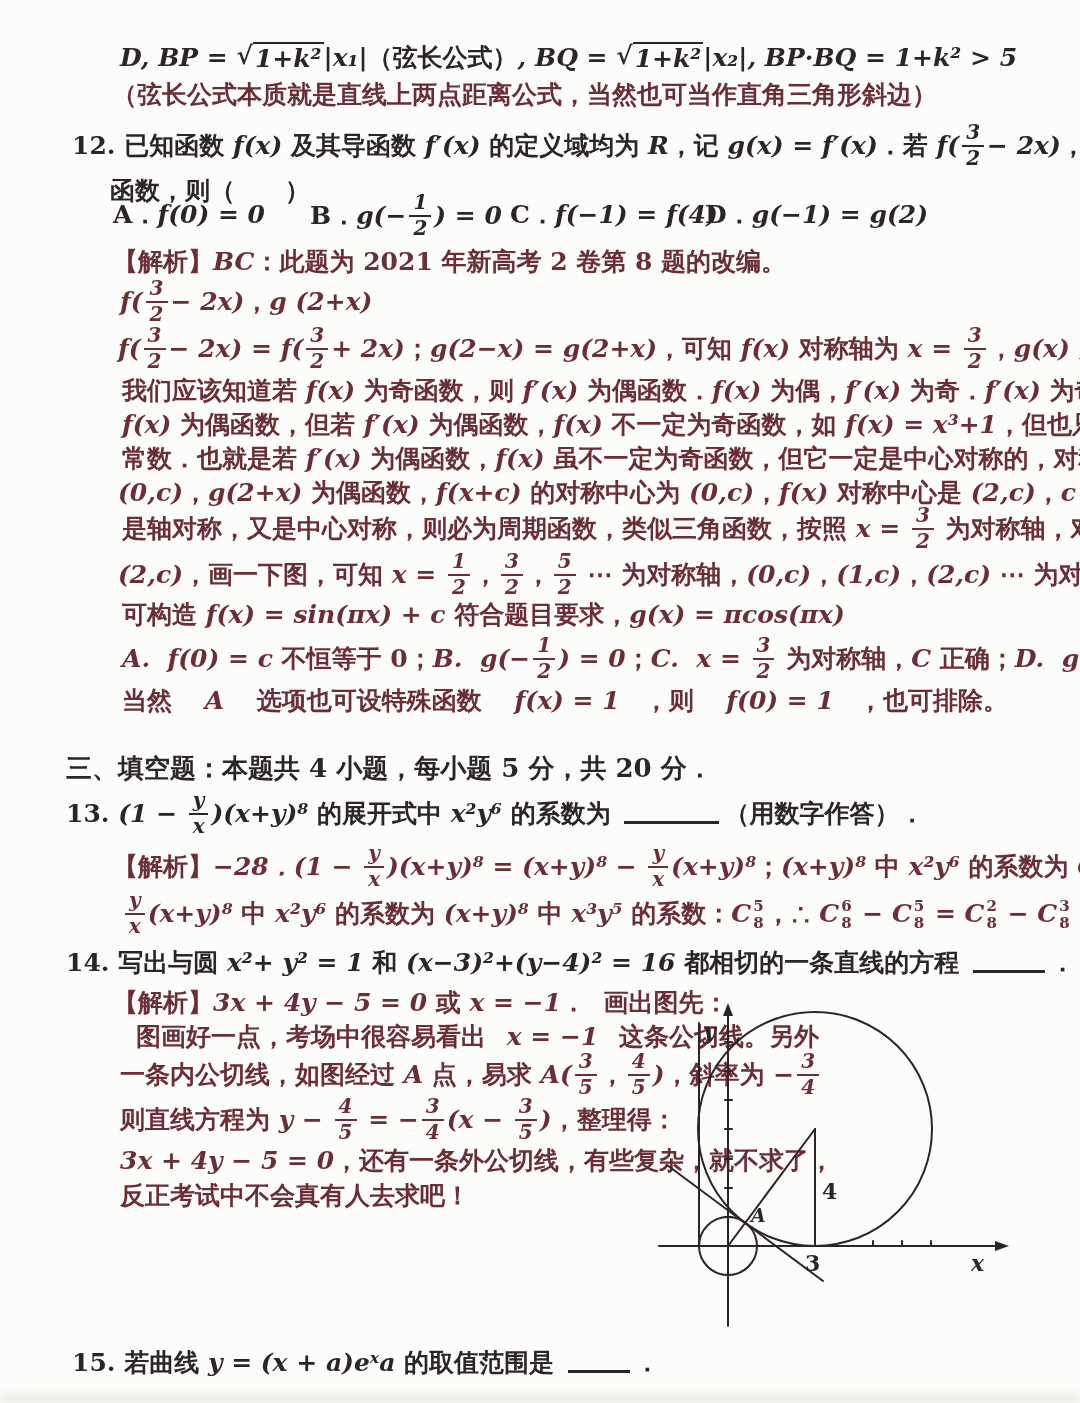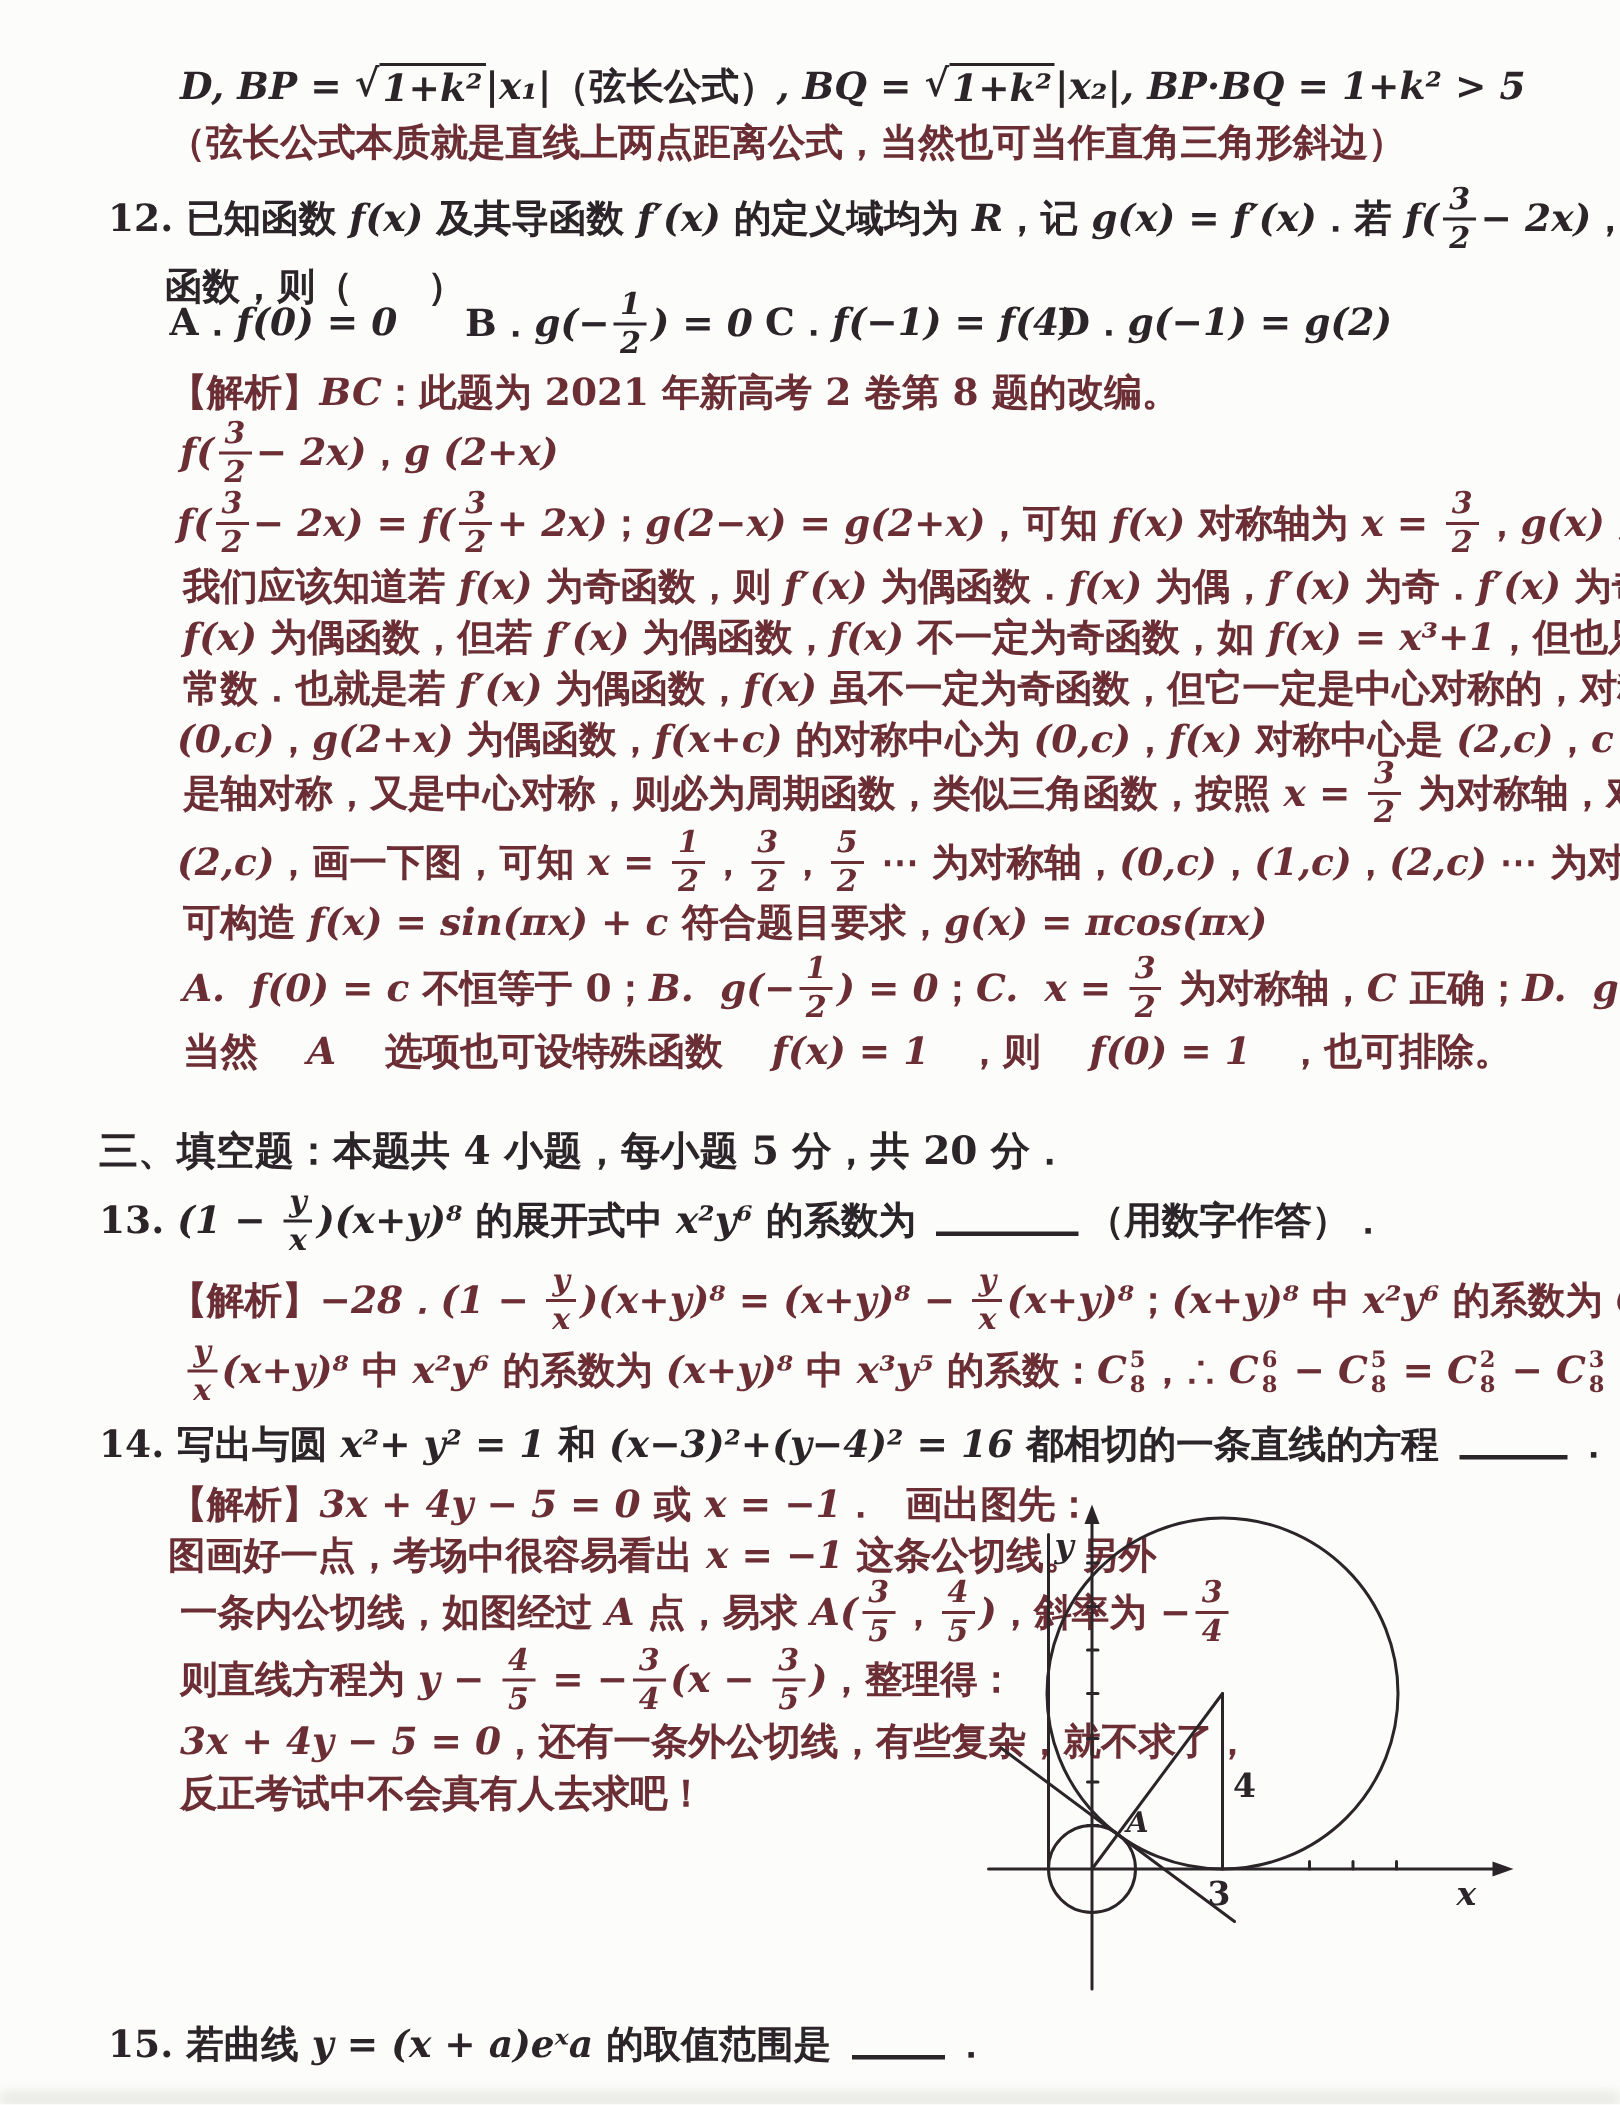--- a/index.html
+++ b/index.html
@@ -52,21 +52,21 @@
       <div class="line red" style="top: 551px; left: 118px;"><span class="math">(2,c)</span><span>，画一下图，可知 </span><span class="math">x = </span><span class="frac"><span class="num">1</span><span class="den">2</span></span><span>，</span><span class="frac"><span class="num">3</span><span class="den">2</span></span><span>，</span><span class="frac"><span class="num">5</span><span class="den">2</span></span><span> ⋯ 为对称轴，</span><span class="math">(0,c)</span><span>，</span><span class="math">(1,c)</span><span>，</span><span class="math">(2,c)</span><span> ⋯ 为对称中心，周期为 2，</span></div>
       <div class="line red" style="top: 600px; left: 122px;"><span>可构造 </span><span class="math">f(x) = sin(πx) + c</span><span> 符合题目要求，</span><span class="math">g(x) = πcos(πx)</span></div>
       <div class="line red" style="top: 635px; left: 122px;"><span class="math">A.  f(0) = c</span><span> 不恒等于 0；</span><span class="math">B.  g(−</span><span class="frac"><span class="num">1</span><span class="den">2</span></span><span class="math">) = 0</span><span>；</span><span class="math">C.  x = </span><span class="frac"><span class="num">3</span><span class="den">2</span></span><span> 为对称轴，</span><span class="math">C</span><span> 正确；</span><span class="math">D.  g(−1) ≠ g(2)</span></div>
       <div class="line red" style="top: 686px; left: 122px; gap: 24px;"><span>当然 </span><span class="math">A</span><span> 选项也可设特殊函数 </span><span class="math">f(x) = 1</span><span>，则 </span><span class="math">f(0) = 1</span><span>，也可排除。</span></div>
       <div class="line ink bold" style="top: 753px; left: 66px; font-size: 26px;"><span>三、填空题：本题共 4 小题，每小题 5 分，共 20 分．</span></div>
       <div class="line ink" style="top: 790px; left: 66px;"><span>13. </span><span class="math">(1 − </span><span class="frac"><span class="num">y</span><span class="den">x</span></span><span class="math">)(x+y)⁸</span><span> 的展开式中 </span><span class="math">x²y⁶</span><span> 的系数为 </span><span class="blank" style="width: 95px;"></span><span>（用数字作答）．</span></div>
       <div class="line red" style="top: 843px; left: 113px;"><span>【解析】</span><span class="math">−28．(1 − </span><span class="frac"><span class="num">y</span><span class="den">x</span></span><span class="math">)(x+y)⁸ = (x+y)⁸ − </span><span class="frac"><span class="num">y</span><span class="den">x</span></span><span class="math">(x+y)⁸</span><span>；</span><span class="math">(x+y)⁸</span><span> 中 </span><span class="math">x²y⁶</span><span> 的系数为 </span><span class="math">C</span></div>
       <div class="line red" style="top: 890px; left: 122px;"><span class="frac"><span class="num">y</span><span class="den">x</span></span><span class="math">(x+y)⁸</span><span> 中 </span><span class="math">x²y⁶</span><span> 的系数为 </span><span class="math">(x+y)⁸</span><span> 中 </span><span class="math">x³y⁵</span><span> 的系数：</span><span class="math">C</span><span class="scr"><span>5</span><span>8</span></span><span>，∴ </span><span class="math">C</span><span class="scr"><span>6</span><span>8</span></span><span class="math"> − C</span><span class="scr"><span>5</span><span>8</span></span><span class="math"> = C</span><span class="scr"><span>2</span><span>8</span></span><span class="math"> − C</span><span class="scr"><span>3</span><span>8</span></span><span class="math"> = −28</span></div>
       <div class="line ink" style="top: 948px; left: 66px;"><span>14. 写出与圆 </span><span class="math">x²+ y² = 1</span><span> 和 </span><span class="math">(x−3)²+(y−4)² = 16</span><span> 都相切的一条直线的方程 </span><span class="blank" style="width: 72px;"></span><span>．</span></div>
       <div class="line red" style="top: 988px; left: 113px;"><span>【解析】</span><span class="math">3x + 4y − 5 = 0</span><span> 或 </span><span class="math">x = −1</span><span>．  画出图先：</span></div>
-      <div class="line red" style="top: 1022px; left: 112px;"><span>图画好一点，考场中很容易看出 </span><span class="math">x = −1</span><span> 这条公切线。另外</span></div>
+      <div class="line red" style="top: 1022px; left: 136px; gap: 12px;"><span>图画好一点，考场中很容易看出 </span><span class="math">x = −1</span><span> 这条公切线。另外</span></div>
       <div class="line red" style="top: 1051px; left: 120px;"><span>一条内公切线，如图经过 </span><span class="math">A</span><span> 点，易求 </span><span class="math">A(</span><span class="frac"><span class="num">3</span><span class="den">5</span></span><span>，</span><span class="frac"><span class="num">4</span><span class="den">5</span></span><span class="math">)</span><span>，斜率为 </span><span class="math">−</span><span class="frac"><span class="num">3</span><span class="den">4</span></span></div>
       <div class="line red" style="top: 1096px; left: 120px;"><span>则直线方程为 </span><span class="math">y − </span><span class="frac"><span class="num">4</span><span class="den">5</span></span><span class="math"> = −</span><span class="frac"><span class="num">3</span><span class="den">4</span></span><span class="math">(x − </span><span class="frac"><span class="num">3</span><span class="den">5</span></span><span class="math">)</span><span>，整理得：</span></div>
       <div class="line red" style="top: 1146px; left: 120px;"><span class="math">3x + 4y − 5 = 0</span><span>，还有一条外公切线，有些复杂，就不求了，</span></div>
       <div class="line red" style="top: 1181px; left: 120px;"><span>反正考试中不会真有人去求吧！</span></div>
       <div class="line ink" style="top: 1348px; left: 72px;"><span>15. 若曲线 </span><span class="math">y = (x + a)eˣ</span><span class="math">a</span><span> 的取值范围是 </span><span class="blank" style="width: 62px;"></span><span>．</span></div>
     </div>
 
   <div class="figure">
     <svg width="390" height="340" viewBox="0 0 390 340">
       <g stroke="#2b2428" stroke-width="2" fill="none" stroke-linecap="round">

